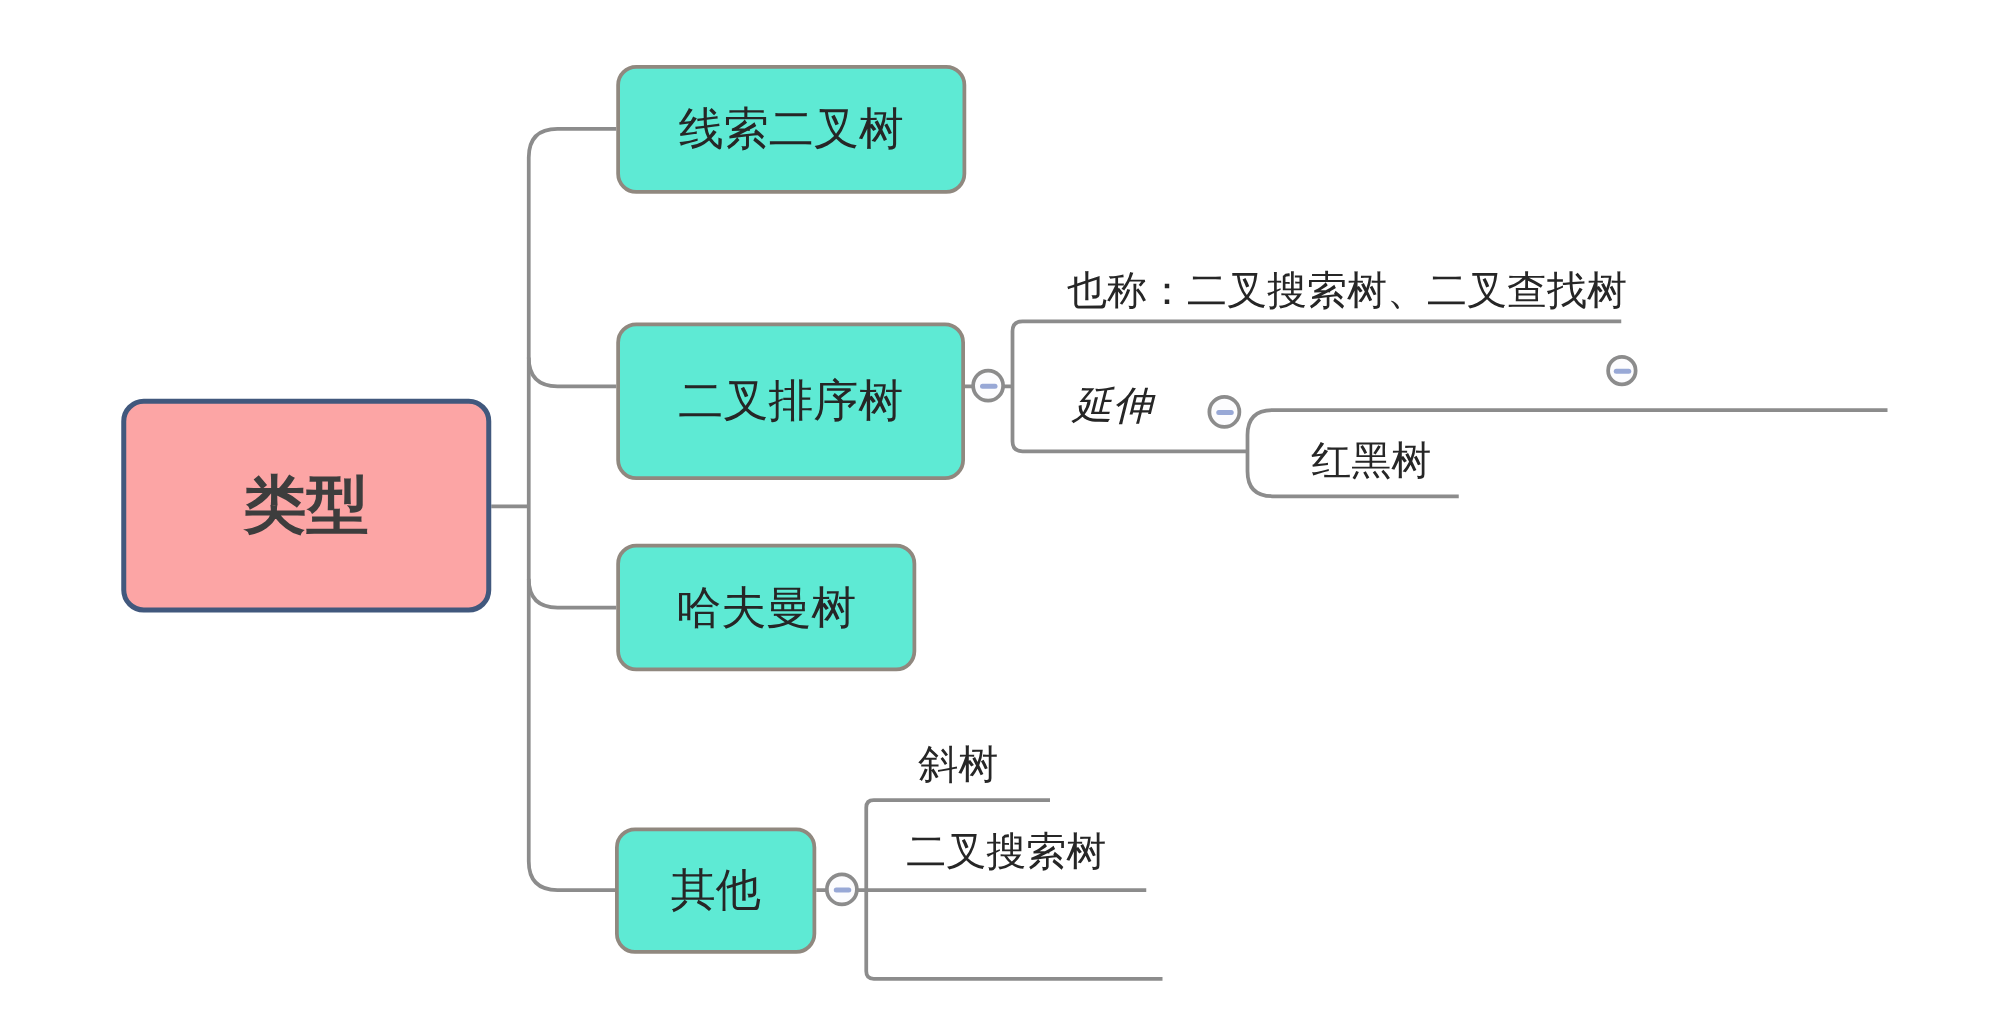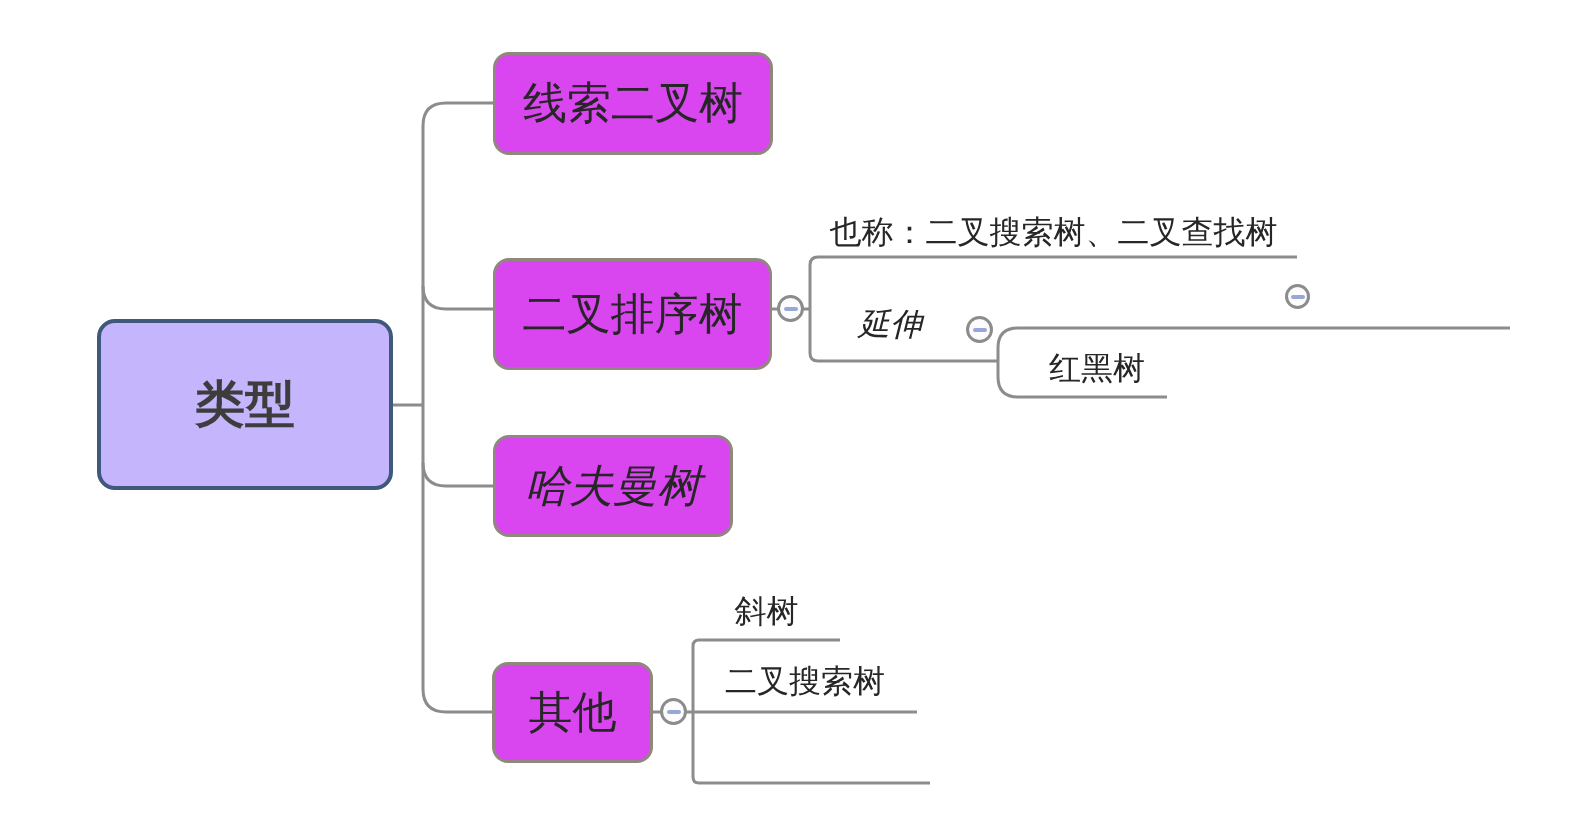--- a/index.html
+++ b/index.html
@@ -29,32 +29,32 @@
     position: absolute;
     box-sizing: border-box;
     display: flex;
     align-items: center;
     justify-content: center;
     color: #262626;
     cursor: default;
     white-space: nowrap;
   }
   .root-box {
-    background: #c4b5fd;
+    background: #fca5a5;
     border: 4px solid #41587d;
     border-radius: 18px;
     font-size: 50px;
     font-weight: bold;
     color: #3d3d3d;
   }
   .branch-box {
-    background: #d946ef;
+    background: #5eead4;
     border: 3px solid #90887f;
     border-radius: 16px;
-    font-size: 44px;
+    font-size: 36px;
   }
   .line-node {
     font-size: 32px;
     justify-content: center;
   }
   .toggle {
     position: absolute;
     box-sizing: border-box;
     width: 27px;
     height: 27px;
@@ -109,33 +109,33 @@
   </svg>
 
   <div class="node root-box" style="left:97px; top:319px; width:296px; height:171px;">
     <span>类型</span>
   </div>
 
   <div class="node branch-box" style="left:493px; top:52px; width:280px; height:103px;">
     <span>线索二叉树</span>
   </div>
 
-  <div class="node branch-box" style="left:493px; top:258px; width:279px; height:112px;">
+  <div class="node branch-box" style="left:493px; top:258px; width:279px; height:126px;">
     <span>二叉排序树</span>
   </div>
 
-  <div class="node branch-box" style="left:493px; top:435px; width:240px; height:102px;font-style:italic;">
+  <div class="node branch-box" style="left:493px; top:435px; width:240px; height:102px;">
     <span>哈夫曼树</span>
   </div>
 
   <div class="node branch-box" style="left:492px; top:662px; width:161px; height:101px;">
     <span>其他</span>
   </div>
 
-  <div class="node line-node" style="left:810px; top:211px; width:487px; height:44px;align-items:center;">
+  <div class="node line-node" style="left:834px; top:211px; width:487px; height:44px;align-items:center;">
     <span>也称：二叉搜索树、二叉查找树</span>
   </div>
 
   <div class="node line-node" style="left:810px; top:303px; width:160px; height:44px;font-style:italic;">
     <span>延伸</span>
   </div>
 
 
 
   <div class="node line-node" style="left:1014px; top:347px; width:166px; height:44px;">

